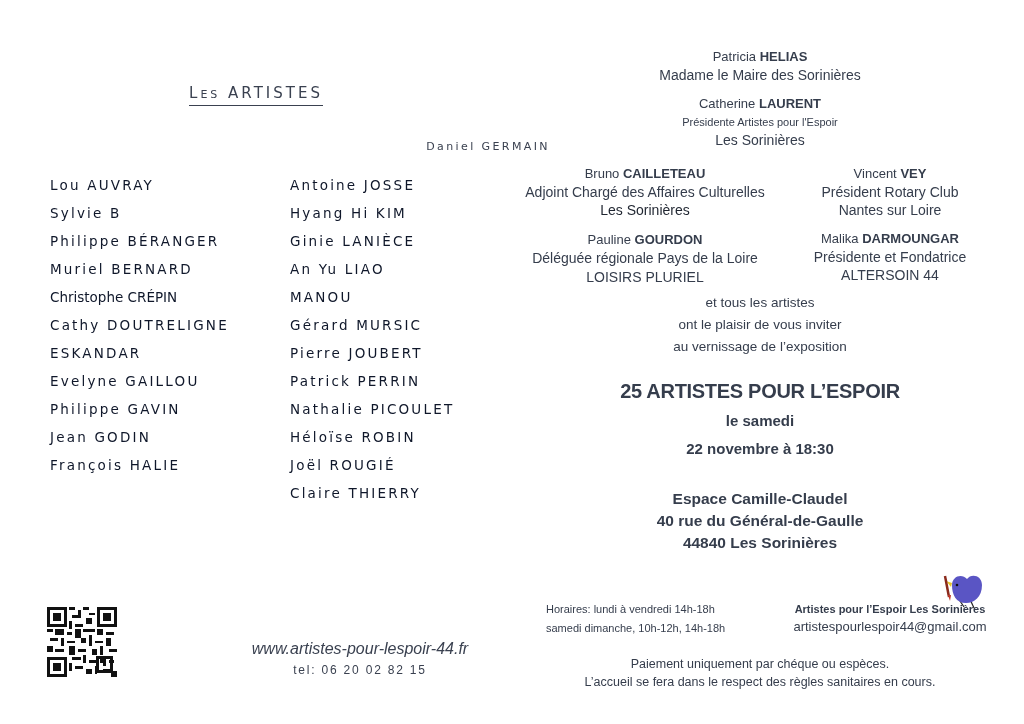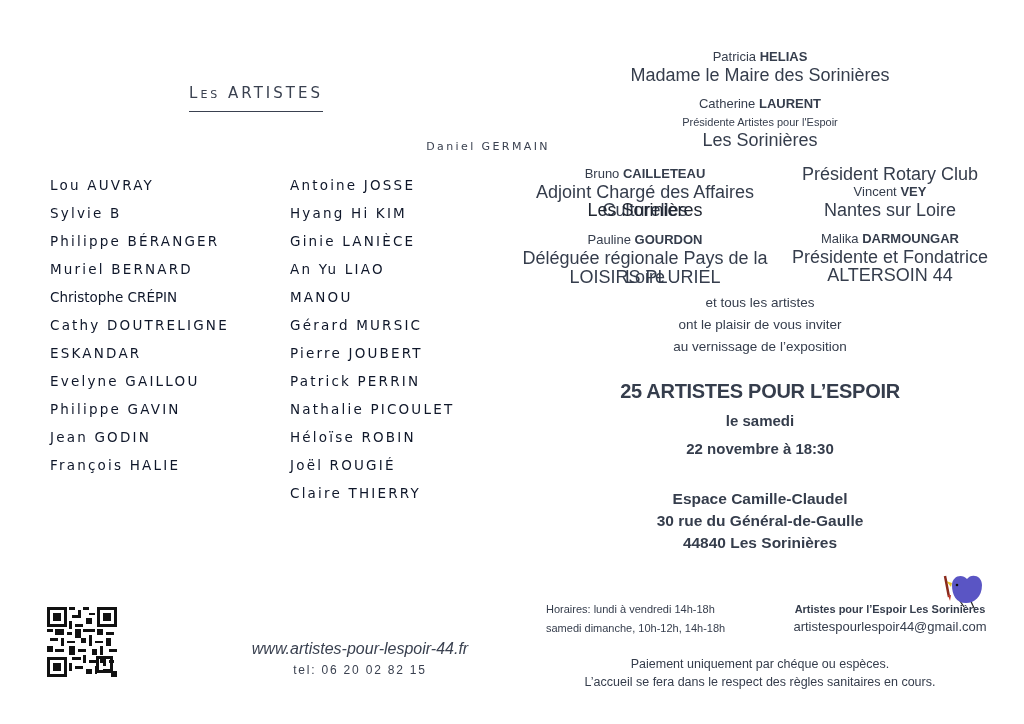--- a/index.html
+++ b/index.html
@@ -6,21 +6,21 @@
     html, body { width: 1024px; height: 724px; background: #ffffff; overflow: hidden; }
     body { position: relative; font-family: "DejaVu Sans", sans-serif; color: #353d4c; }
 
     .abs { position: absolute; }
 
     
     #left-title {
       left: 0; width: 512px; top: 84px; text-align: center;
       font-size: 15px; letter-spacing: 3px; color: #3a4150;
     }
-    #left-title span.inner { border-bottom: 1.5px solid #3a4150; padding-bottom: 9px; text-align: center; }
+    #left-title span.inner { border-bottom: 1.5px solid #3a4150; padding-bottom: 3px; text-align: center; }
     #left-title .sc { font-size: 11px; }
     #featured {
       left: 0; width: 550px; top: 140px; text-align: right;
       font-size: 11px; letter-spacing: 2.4px; color: #3a4150;
     }
     .artist-col { top: 175px; }
     #col-left { left: 38px; }
     #col-right { left: 278px; }
     .artist {
       height: 28px; line-height: 20px;
@@ -35,21 +35,21 @@
     }
     #phone {
       left: 250px; width: 220px; top: 663px; text-align: center;
       font-size: 12px; letter-spacing: 1.8px; color: #3a4150; font-family: "Liberation Sans", sans-serif;
     }
 
     
     .rp { font-family: "Liberation Sans", sans-serif; color: #353d4c; text-align: center; }
     .name { font-size: 13px; }
     .name b { font-weight: bold; }
-    .role { font-size: 18px; }
+    .role { font-size: 14px; }
     .role-sm { font-size: 11px; }
 
     #host1 { left: 600px; width: 320px; top: 47px; }
     #host1 .line { height: 19px; line-height: 19px; }
     #host2 { left: 600px; width: 320px; top: 95px; }
     #host2 .line { height: 18px; line-height: 18px; }
 
     #host3 { left: 510px; width: 270px; top: 165px; }
     #host3 .line { height: 18px; line-height: 18px; }
     #host4 { left: 790px; width: 200px; top: 165px; }
@@ -192,22 +192,22 @@
   <div class="line role">Les Sorinières</div>
 </div>
 
 <div id="host3" class="abs rp">
   <div class="line name"><span>Bruno</span> <b>CAILLETEAU</b></div>
   <div class="line role">Adjoint Chargé des Affaires Culturelles</div>
   <div class="line role" style="color:#1f2530">Les Sorinières</div>
 </div>
 
 <div id="host4" class="abs rp">
+  <div class="line name"><span>Vincent</span> <b>VEY</b></div>
   <div class="line role">Président Rotary Club</div>
-  <div class="line name"><span>Vincent</span> <b>VEY</b></div>
   <div class="line role">Nantes sur Loire</div>
 </div>
 
 <div id="host5" class="abs rp">
   <div class="line name"><span>Pauline</span> <b>GOURDON</b></div>
   <div class="line role">Déléguée régionale Pays de la Loire</div>
   <div class="line role">LOISIRS PLURIEL</div>
 </div>
 
 <div id="host6" class="abs rp">
@@ -221,21 +221,21 @@
   <div class="line">ont le plaisir de vous inviter</div>
   <div class="line">au vernissage de l’exposition</div>
 </div>
 
 <div id="event-title" class="abs rp">25 ARTISTES POUR L’ESPOIR</div>
 <div id="event-day" class="abs rp">le samedi</div>
 <div id="event-date" class="abs rp">22 novembre à 18:30</div>
 
 <div id="address" class="abs rp">
   <div class="line">Espace Camille-Claudel</div>
-  <div class="line">30 rue du Général-de-Gaulle</div>
+  <div class="line">40 rue du Général-de-Gaulle</div>
   <div class="line">44840 Les Sorinières</div>
 </div>
 
 <div id="hours" class="abs rp">
   <div class="line">Horaires: lundi à vendredi 14h-18h</div>
   <div class="line">samedi dimanche, 10h-12h, 14h-18h</div>
 </div>
 
 <div id="mascot" class="abs">
   <svg width="44" height="40" viewBox="0 0 44 40">

